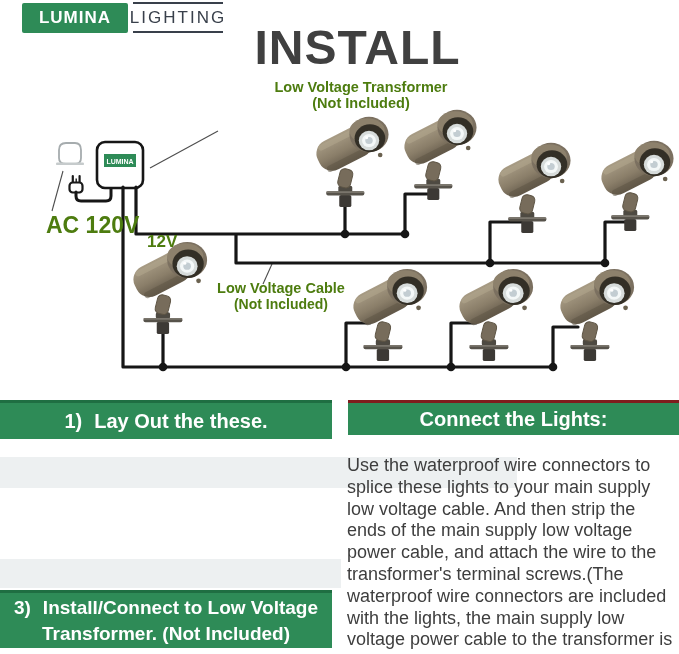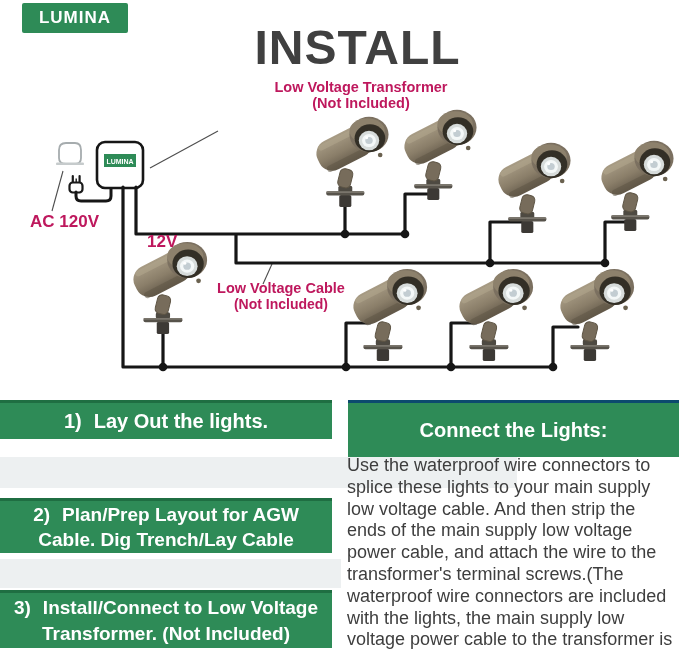--- a/index.html
+++ b/index.html
@@ -17,60 +17,61 @@
     position:absolute;left:133px;top:2px;width:90px;height:27px;
     border-top:2px solid #39404b;border-bottom:2px solid #39404b;
     display:flex;align-items:center;justify-content:center;
     color:#39404b;font-size:17px;letter-spacing:2px;font-weight:400;
   }
   .page-title{
     position:absolute;left:240px;top:20px;width:235px;text-align:center;
     color:#404040;font-size:48px;font-weight:800;letter-spacing:1px;
   }
   
-  .dg-label{position:absolute;color:#be185d;font-weight:bold;z-index:3;}
+  .dg-label{position:absolute;color:#4d7c0f;font-weight:bold;z-index:3;}
   .lbl-transformer{left:255px;top:80px;width:212px;text-align:center;font-size:14.5px;line-height:15.5px;}
-  .lbl-ac{left:30px;top:212px;font-size:17px;text-align:center;}
+  .lbl-ac{left:46px;top:212px;font-size:23px;text-align:center;}
   .lbl-dc{left:147px;top:212px;font-size:17px;margin-top:20px;}
   .lbl-cable{left:202px;top:280px;width:158px;text-align:center;font-size:14.5px;line-height:16px;}
   .lbl-cable .l2{font-size:14px;}
   .diagram-svg{position:absolute;left:0;top:0;z-index:2;}
   
   .banner{
     position:absolute;left:0;width:332px;background:#2e8b57;border-top:3px solid #1f6e42;
     color:#ffffff;font-weight:bold;text-align:center;z-index:4;
     display:flex;align-items:center;justify-content:center;box-sizing:border-box;
   }
   .banner .inner{width:310px;}
   .banner .num{margin-right:12px;}
   .banner-1{top:400px;height:39px;font-size:20px;}
   .banner-2{top:498px;height:55px;font-size:19px;line-height:25px;padding:3px 0;}
   .banner-3{top:590px;height:58px;font-size:19px;line-height:26px;padding:3px 0;text-align:center;}
   .divider-band{position:absolute;background:#edf0f1;z-index:1;}
   .band-1{left:0;top:457px;width:517px;height:31px;}
   .band-2{left:0;top:559px;width:341px;height:29px;}
   
   .connect-banner{
-    position:absolute;left:348px;top:400px;width:331px;height:57px;background:#2e8b57;
-    border-top:3px solid #0c4a6e;color:#fff;font-weight:bold;font-size:20px;
+    position:absolute;left:348px;top:400px;width:331px;height:35px;background:#2e8b57;
+    border-top:3px solid #7f1d1d;color:#fff;font-weight:bold;font-size:20px;
     display:flex;align-items:center;justify-content:center;box-sizing:border-box;z-index:4;
   }
   .connect-body{
     position:absolute;left:347px;top:455px;width:331px;
     color:#3e3e3e;font-size:18px;line-height:21.8px;z-index:4;
   }
 </style>
 </head>
 <body>
 
 <div class="canvas">
 
   <div class="logo-box">
     <span>LUMINA</span>
   </div>
+  <div class="logo-secondary">LIGHTING</div>
   <div class="page-title">INSTALL</div>
 
   <div class="dg-label lbl-transformer">
     <div>Low Voltage Transformer</div>
     <div>(Not Included)</div>
   </div>
   <div class="dg-label lbl-ac">AC 120V</div>
   <div class="dg-label lbl-dc">12V</div>
   <div class="dg-label lbl-cable">
     <div>Low Voltage Cable</div>
@@ -166,26 +167,21 @@
     <use href="#spotlight" transform="translate(353 267) scale(0.95)"></use>
     <use href="#spotlight" transform="translate(459 267) scale(0.95)"></use>
     <use href="#spotlight" transform="translate(560 267) scale(0.95)"></use>
   </svg>
 
   <div class="divider-band band-1"></div>
   <div class="divider-band band-2"></div>
 
   <div class="banner banner-1">
     <div class="inner">
-      <span class="num">1)</span><span>Lay Out the lights.</span>
-    </div>
-  </div>
-  <div class="banner banner-2">
-    <div class="inner">
-      <span class="num">2)</span><span>Plan/Prep Layout for AGW Cable. Dig Trench/Lay Cable</span>
+      <span class="num">1)</span><span>Lay Out the these.</span>
     </div>
   </div>
   <div class="banner banner-3">
     <div class="inner">
       <span class="num">3)</span><span>Install/Connect to Low Voltage Transformer.  (Not Included)</span>
     </div>
   </div>
 
   <div class="connect-banner">
     <span>Connect the Lights:</span>

